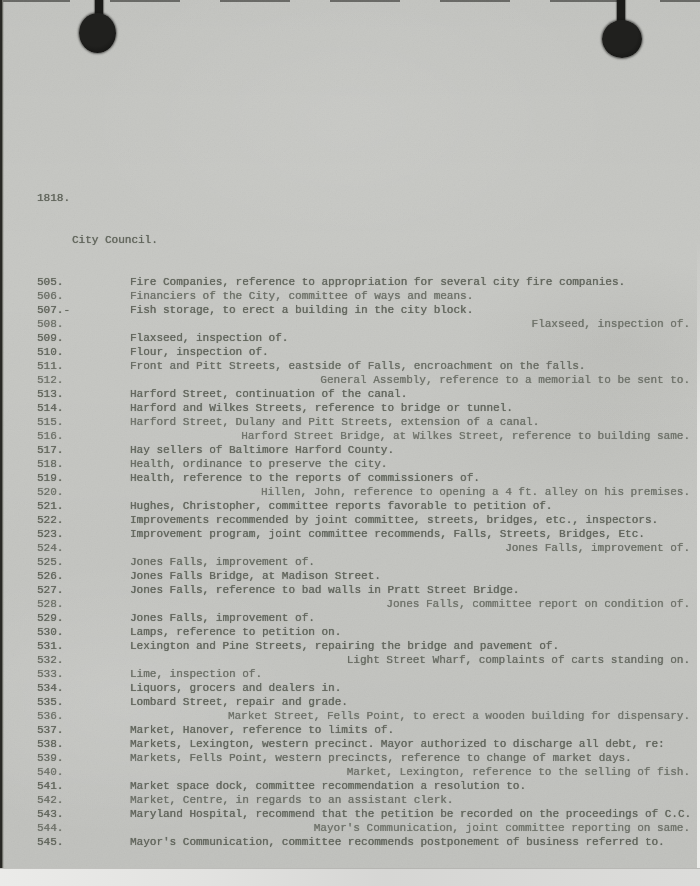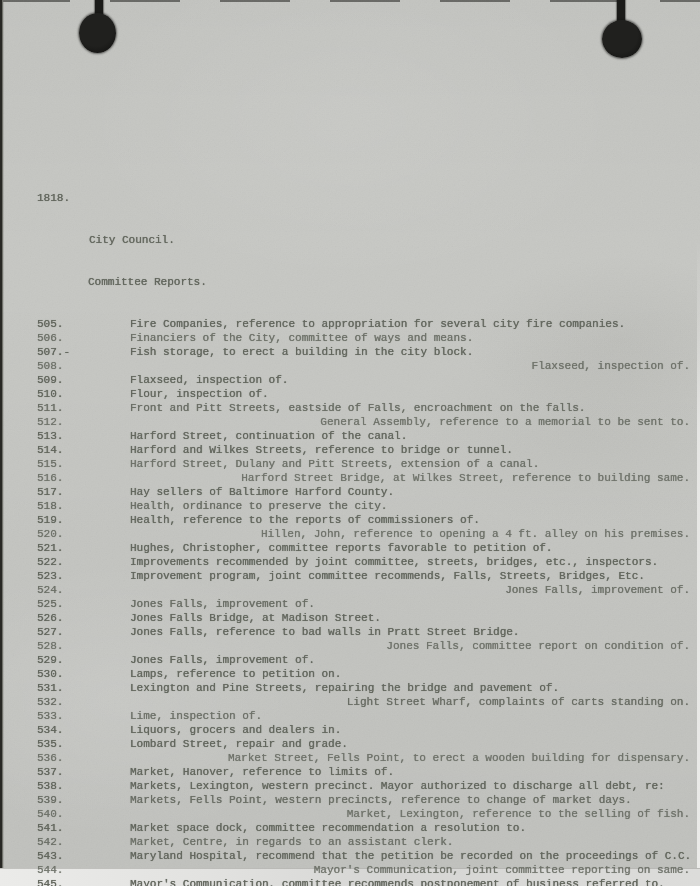--- a/index.html
+++ b/index.html
@@ -52,21 +52,21 @@
   .hole-right .dot{left:602px;top:20px;width:40px;height:38px;}
   
   .content{
     position:absolute;left:37px;top:163px;right:10px;
     font-size:11px;line-height:14px;
     color:#63675e;
     text-shadow:0 0 0.7px rgba(99,103,94,.85), 0.4px 0.3px 0.5px rgba(99,103,94,.35);
     letter-spacing:0;
     white-space:pre;
   }
-  .org{margin-left:52px;}
+  .org{margin-left:35px;}
   .section{margin-left:51px;}
   .row{display:flex;gap:42px;}
   .num{display:inline-block;width:51px;flex:0 0 51px;}
   .txt{display:inline-block;}
   .row:nth-child(4n){opacity:.85;justify-content:space-between;}
   .row:nth-child(7n){opacity:.92;}
   .row:nth-child(9n+2){opacity:.88;font-family:Liberation Mono, monospace;}
 </style>
 </head>
 <body>
@@ -93,17 +93,16 @@
     <div class="dot"></div>
   </div>
   <div class="hole hole-right">
     <div class="stem"></div>
     <div class="dot"></div>
   </div>
 
   <div class="content">
     <div class="year">1818.</div>
     <div class="org">City Council.</div>
-    <div class="section">Committee Reports.</div>
     <div class="entries" id="entries"><div class="row"><span class="num">505.</span><span class="txt">Fire Companies, reference to appropriation for several city fire companies.</span></div><div class="row"><span class="num">506.</span><span class="txt">Financiers of the City, committee of ways and means.</span></div><div class="row"><span class="num">507.-</span><span class="txt">Fish storage, to erect a building in the city block.</span></div><div class="row"><span class="num">508.</span><span class="txt">Flaxseed, inspection of.</span></div><div class="row"><span class="num">509.</span><span class="txt">Flaxseed, inspection of.</span></div><div class="row"><span class="num">510.</span><span class="txt">Flour, inspection of.</span></div><div class="row"><span class="num">511.</span><span class="txt">Front and Pitt Streets, eastside of Falls, encroachment on the falls.</span></div><div class="row"><span class="num">512.</span><span class="txt">General Assembly, reference to a memorial to be sent to.</span></div><div class="row"><span class="num">513.</span><span class="txt">Harford Street, continuation of the canal.</span></div><div class="row"><span class="num">514.</span><span class="txt">Harford and Wilkes Streets, reference to bridge or tunnel.</span></div><div class="row"><span class="num">515.</span><span class="txt">Harford Street, Dulany and Pitt Streets, extension of a canal.</span></div><div class="row"><span class="num">516.</span><span class="txt">Harford Street Bridge, at Wilkes Street, reference to building same.</span></div><div class="row"><span class="num">517.</span><span class="txt">Hay sellers of Baltimore Harford County.</span></div><div class="row"><span class="num">518.</span><span class="txt">Health, ordinance to preserve the city.</span></div><div class="row"><span class="num">519.</span><span class="txt">Health, reference to the reports of commissioners of.</span></div><div class="row"><span class="num">520.</span><span class="txt">Hillen, John, reference to opening a 4 ft. alley on his premises.</span></div><div class="row"><span class="num">521.</span><span class="txt">Hughes, Christopher, committee reports favorable to petition of.</span></div><div class="row"><span class="num">522.</span><span class="txt">Improvements recommended by joint committee, streets, bridges, etc., inspectors.</span></div><div class="row"><span class="num">523.</span><span class="txt">Improvement program, joint committee recommends, Falls, Streets, Bridges, Etc.</span></div><div class="row"><span class="num">524.</span><span class="txt">Jones Falls, improvement of.</span></div><div class="row"><span class="num">525.</span><span class="txt">Jones Falls, improvement of.</span></div><div class="row"><span class="num">526.</span><span class="txt">Jones Falls Bridge, at Madison Street.</span></div><div class="row"><span class="num">527.</span><span class="txt">Jones Falls, reference to bad walls in Pratt Street Bridge.</span></div><div class="row"><span class="num">528.</span><span class="txt">Jones Falls, committee report on condition of.</span></div><div class="row"><span class="num">529.</span><span class="txt">Jones Falls, improvement of.</span></div><div class="row"><span class="num">530.</span><span class="txt">Lamps, reference to petition on.</span></div><div class="row"><span class="num">531.</span><span class="txt">Lexington and Pine Streets, repairing the bridge and pavement of.</span></div><div class="row"><span class="num">532.</span><span class="txt">Light Street Wharf, complaints of carts standing on.</span></div><div class="row"><span class="num">533.</span><span class="txt">Lime, inspection of.</span></div><div class="row"><span class="num">534.</span><span class="txt">Liquors, grocers and dealers in.</span></div><div class="row"><span class="num">535.</span><span class="txt">Lombard Street, repair and grade.</span></div><div class="row"><span class="num">536.</span><span class="txt">Market Street, Fells Point, to erect a wooden building for dispensary.</span></div><div class="row"><span class="num">537.</span><span class="txt">Market, Hanover, reference to limits of.</span></div><div class="row"><span class="num">538.</span><span class="txt">Markets, Lexington, western precinct. Mayor authorized to discharge all debt, re:</span></div><div class="row"><span class="num">539.</span><span class="txt">Markets, Fells Point, western precincts, reference to change of market days.</span></div><div class="row"><span class="num">540.</span><span class="txt">Market, Lexington, reference to the selling of fish.</span></div><div class="row"><span class="num">541.</span><span class="txt">Market space dock, committee recommendation a resolution to.</span></div><div class="row"><span class="num">542.</span><span class="txt">Market, Centre, in regards to an assistant clerk.</span></div><div class="row"><span class="num">543.</span><span class="txt">Maryland Hospital, recommend that the petition be recorded on the proceedings of C.C.</span></div><div class="row"><span class="num">544.</span><span class="txt">Mayor's Communication, joint committee reporting on same.</span></div><div class="row"><span class="num">545.</span><span class="txt">Mayor's Communication, committee recommends postponement of business referred to.</span></div></div>
   </div>
 
 </div>
 
 </body></html>

